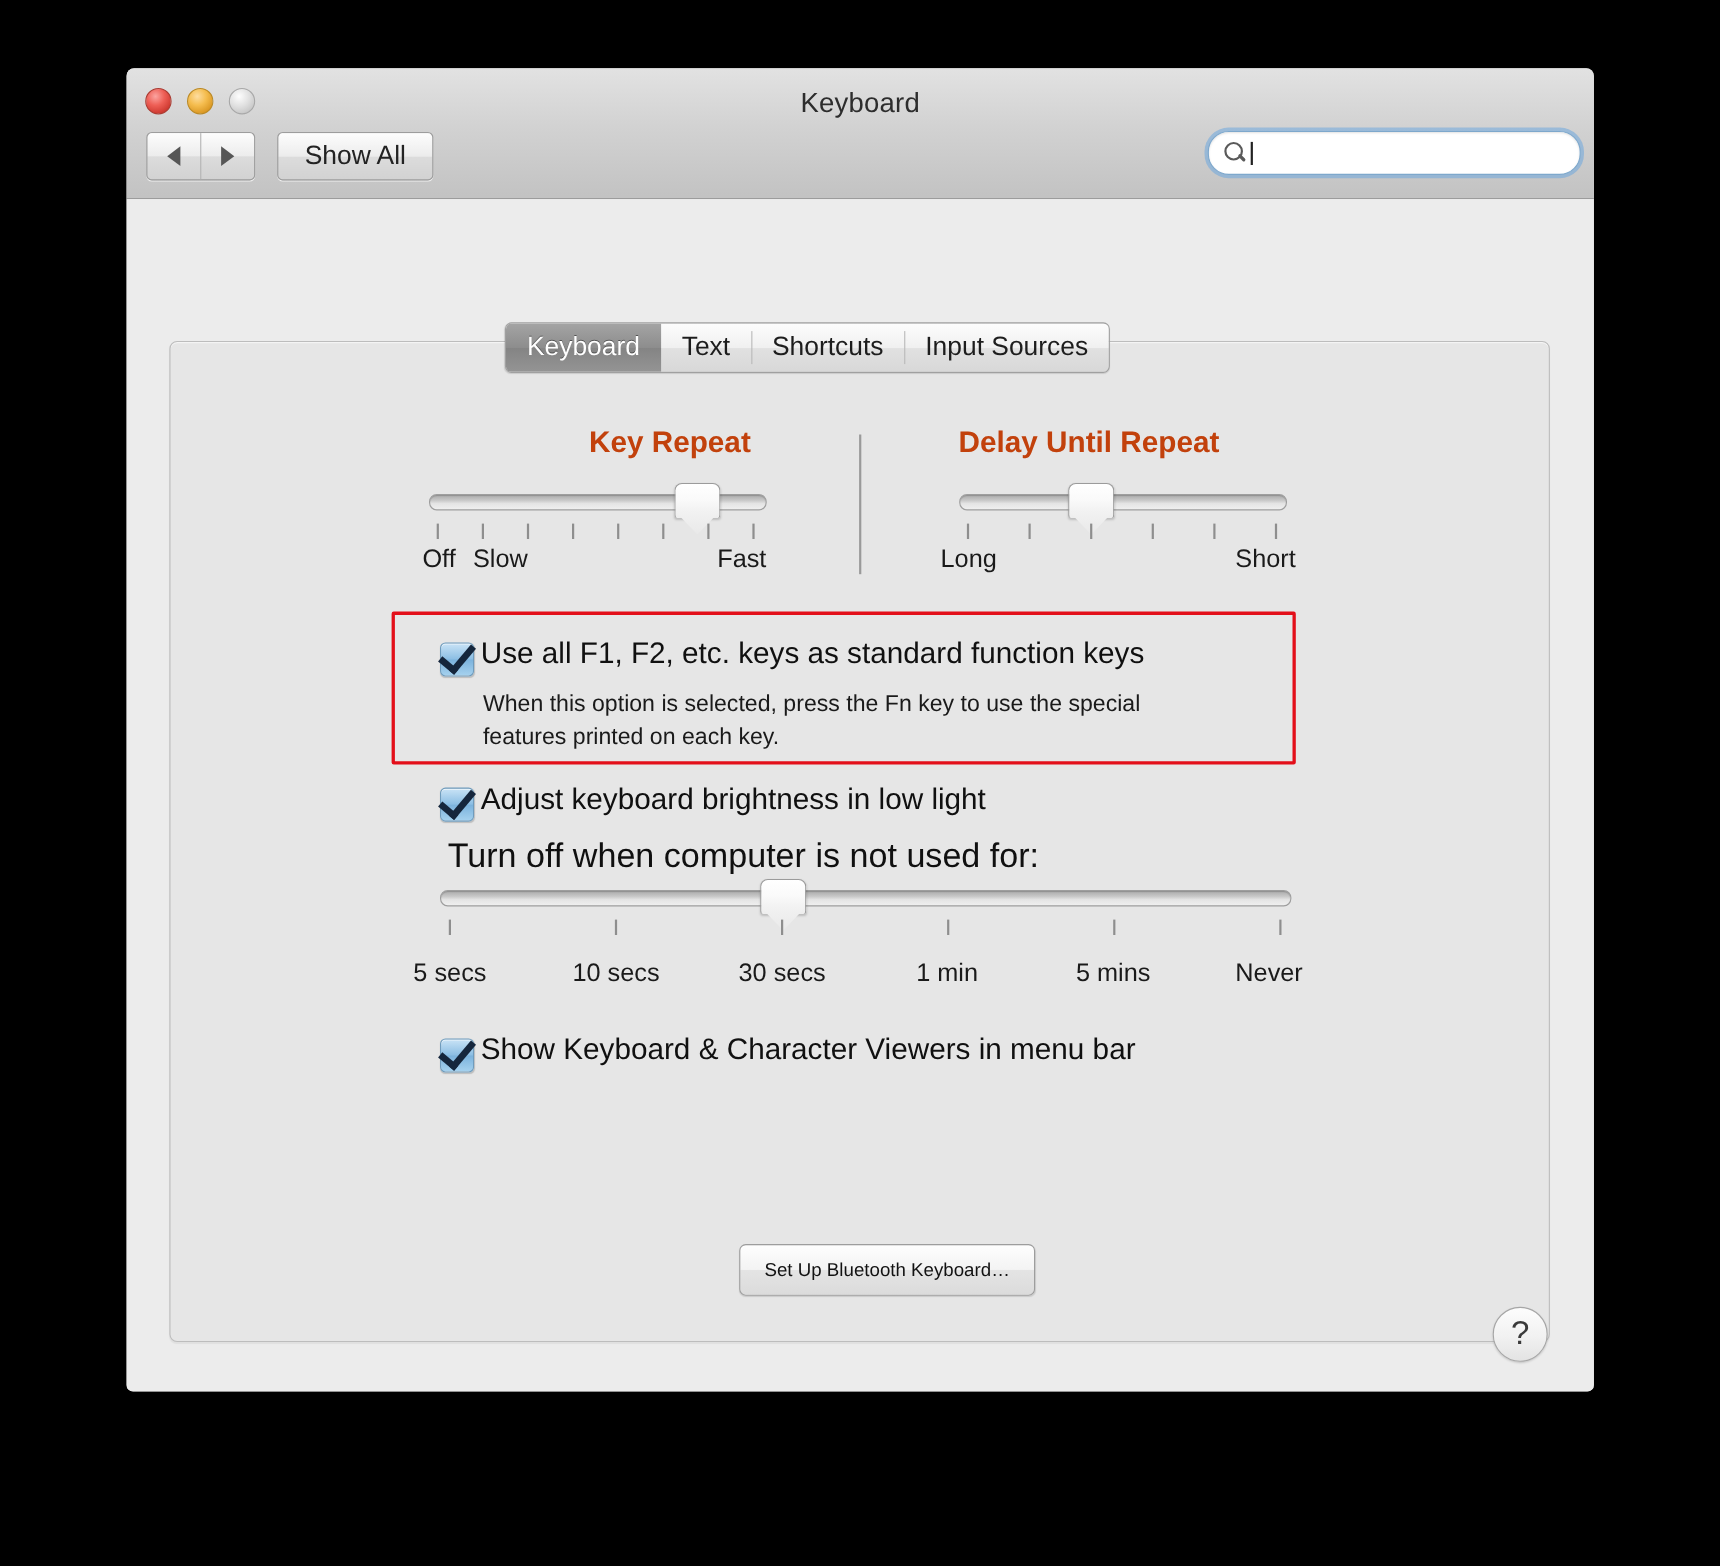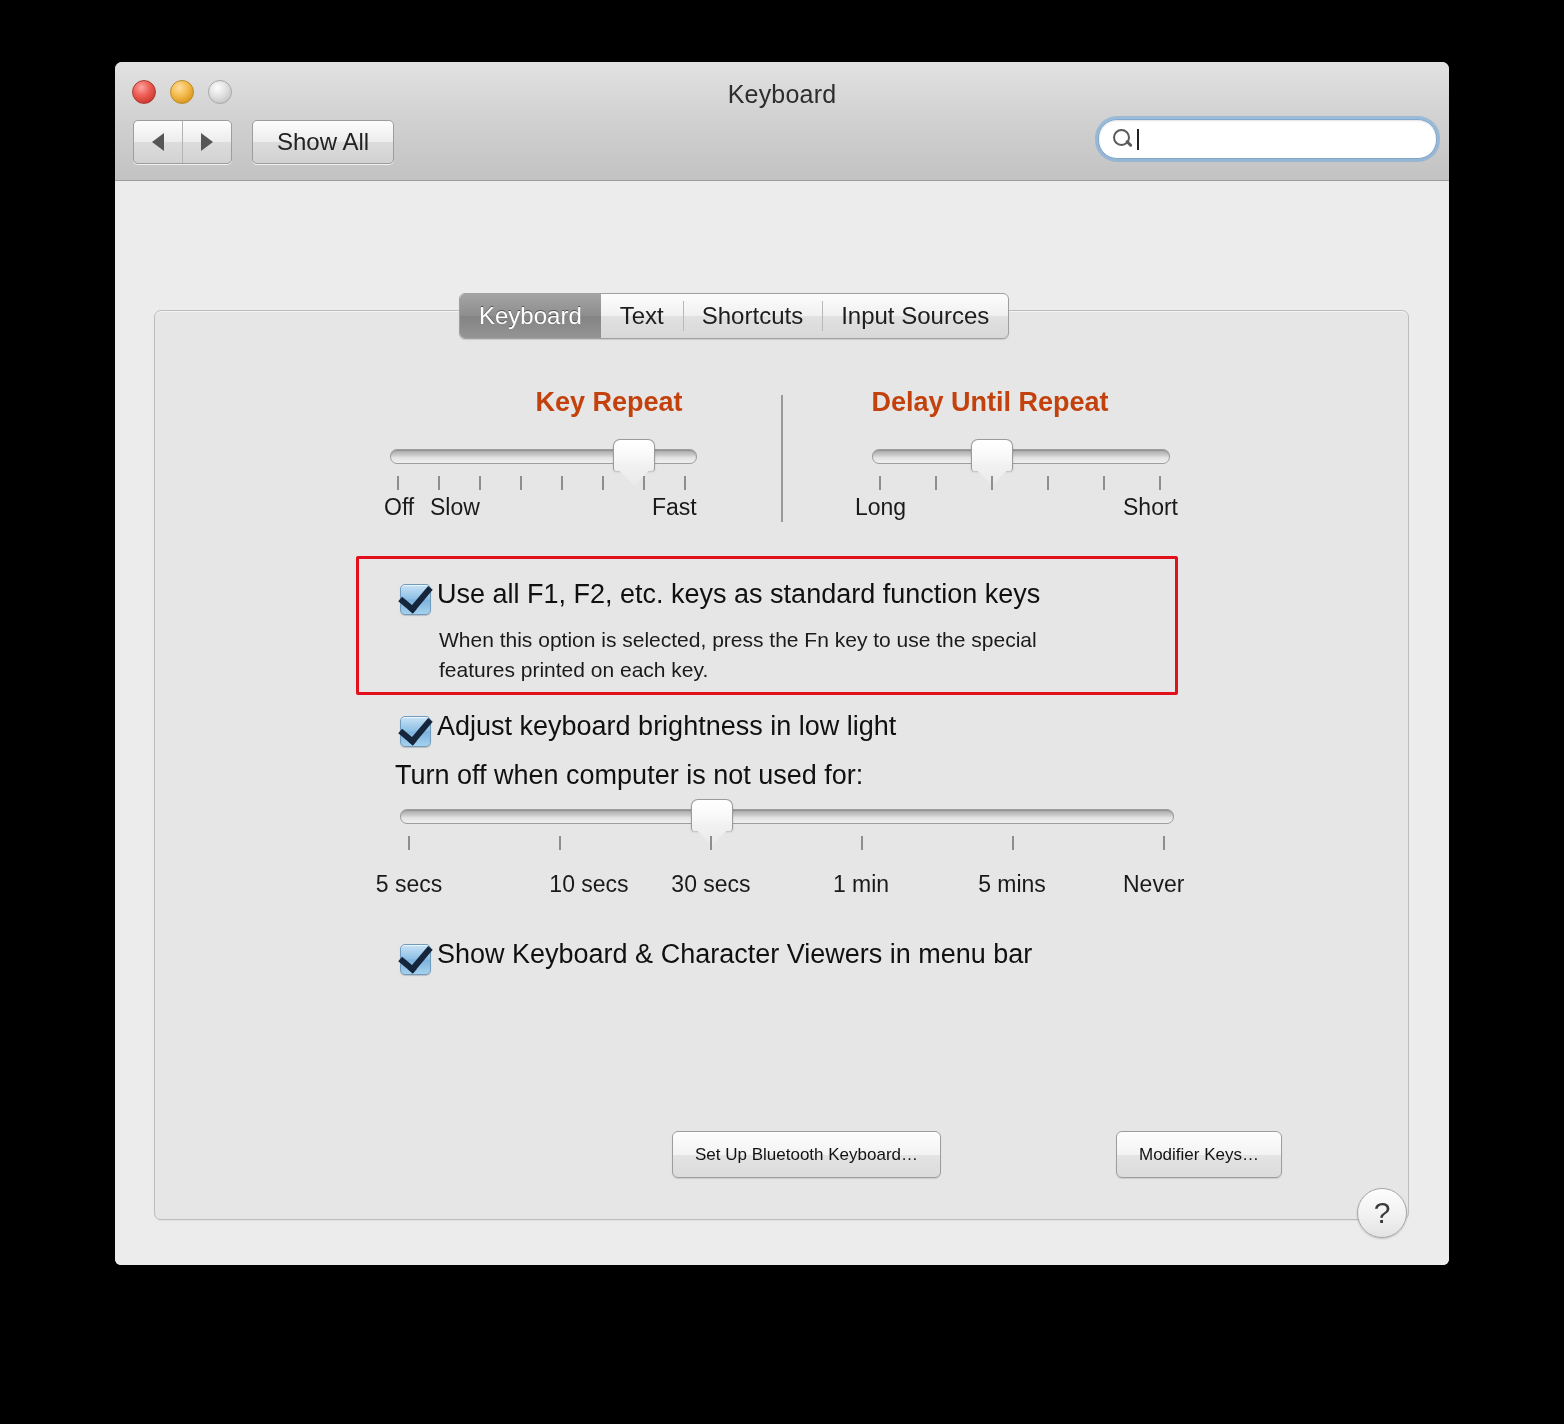--- a/index.html
+++ b/index.html
@@ -121,21 +121,21 @@
     content:"";position:absolute;left:5px;top:-5px;width:13px;height:25px;
     border:solid #15263c;border-width:0 6px 6px 0;
     transform:rotate(40deg);
   }
   .cbtext{position:absolute;font-size:27px;color:#101010;white-space:nowrap;}
   .subtext{position:absolute;font-size:21px;color:#1a1a1a;line-height:31px;}
   .redbox{
     position:absolute;left:356px;top:494px;width:816px;height:133px;
     border:3px solid #e30f1a;border-radius:2px;pointer-events:none;
   }
-  .lbl{position:absolute;font-size:27px;color:#101010;white-space:nowrap;}
+  .lbl{position:absolute;font-size:31px;color:#101010;white-space:nowrap;margin-left:12px;}
 
   
   .btn{
     position:absolute;height:45px;display:flex;align-items:center;justify-content:center;
     padding:0 22px;font-size:17px;color:#121212;
     border:1px solid #9d9d9d;border-radius:6px;
     background:linear-gradient(to bottom,#fefefe 0%,#f3f3f3 50%,#e4e4e4 51%,#dbdbdb 100%);
     box-shadow:0 1px 1px rgba(0,0,0,.12),inset 0 1px 0 #fff;
   }
   .help{
@@ -229,27 +229,26 @@
 
     <div class="track" style="left:285px;top:628px;width:772px;"></div>
     <div class="thumb" style="left:576px;top:618px;"></div>
     <div class="tick" style="left:293px;top:655px;"></div>
     <div class="tick" style="left:444px;top:655px;"></div>
     <div class="tick" style="left:595px;top:655px;"></div>
     <div class="tick" style="left:746px;top:655px;"></div>
     <div class="tick" style="left:897px;top:655px;"></div>
     <div class="tick" style="left:1048px;top:655px;"></div>
     <div class="slabel" style="left:254px;top:690px;width:80px;text-align:center;">5 secs</div>
-    <div class="slabel" style="left:401px;top:690px;width:88px;text-align:center;margin-left:29px;">10 secs</div>
+    <div class="slabel" style="left:401px;top:690px;width:88px;text-align:center;">10 secs</div>
     <div class="slabel" style="left:552px;top:690px;width:88px;text-align:center;">30 secs</div>
     <div class="slabel" style="left:710px;top:690px;width:72px;text-align:center;">1 min</div>
     <div class="slabel" style="left:855px;top:690px;width:84px;text-align:center;">5 mins</div>
     <div class="slabel" style="left:1008px;top:690px;width:80px;text-align:left;">Never</div>
 
     <div class="cb" style="left:285px;top:763px;"></div>
     <div class="cbtext" style="left:322px;top:758px;">Show Keyboard &amp; Character Viewers in menu bar</div>
 
     <div class="btn" style="left:557px;top:950px;">Set Up Bluetooth Keyboard…</div>
-    <div class="btn" style="left:1001px;top:950px;">Modifier Keys…</div>
 
     <div class="help">?</div>
   </div>
 </div>
 
 </body></html>

